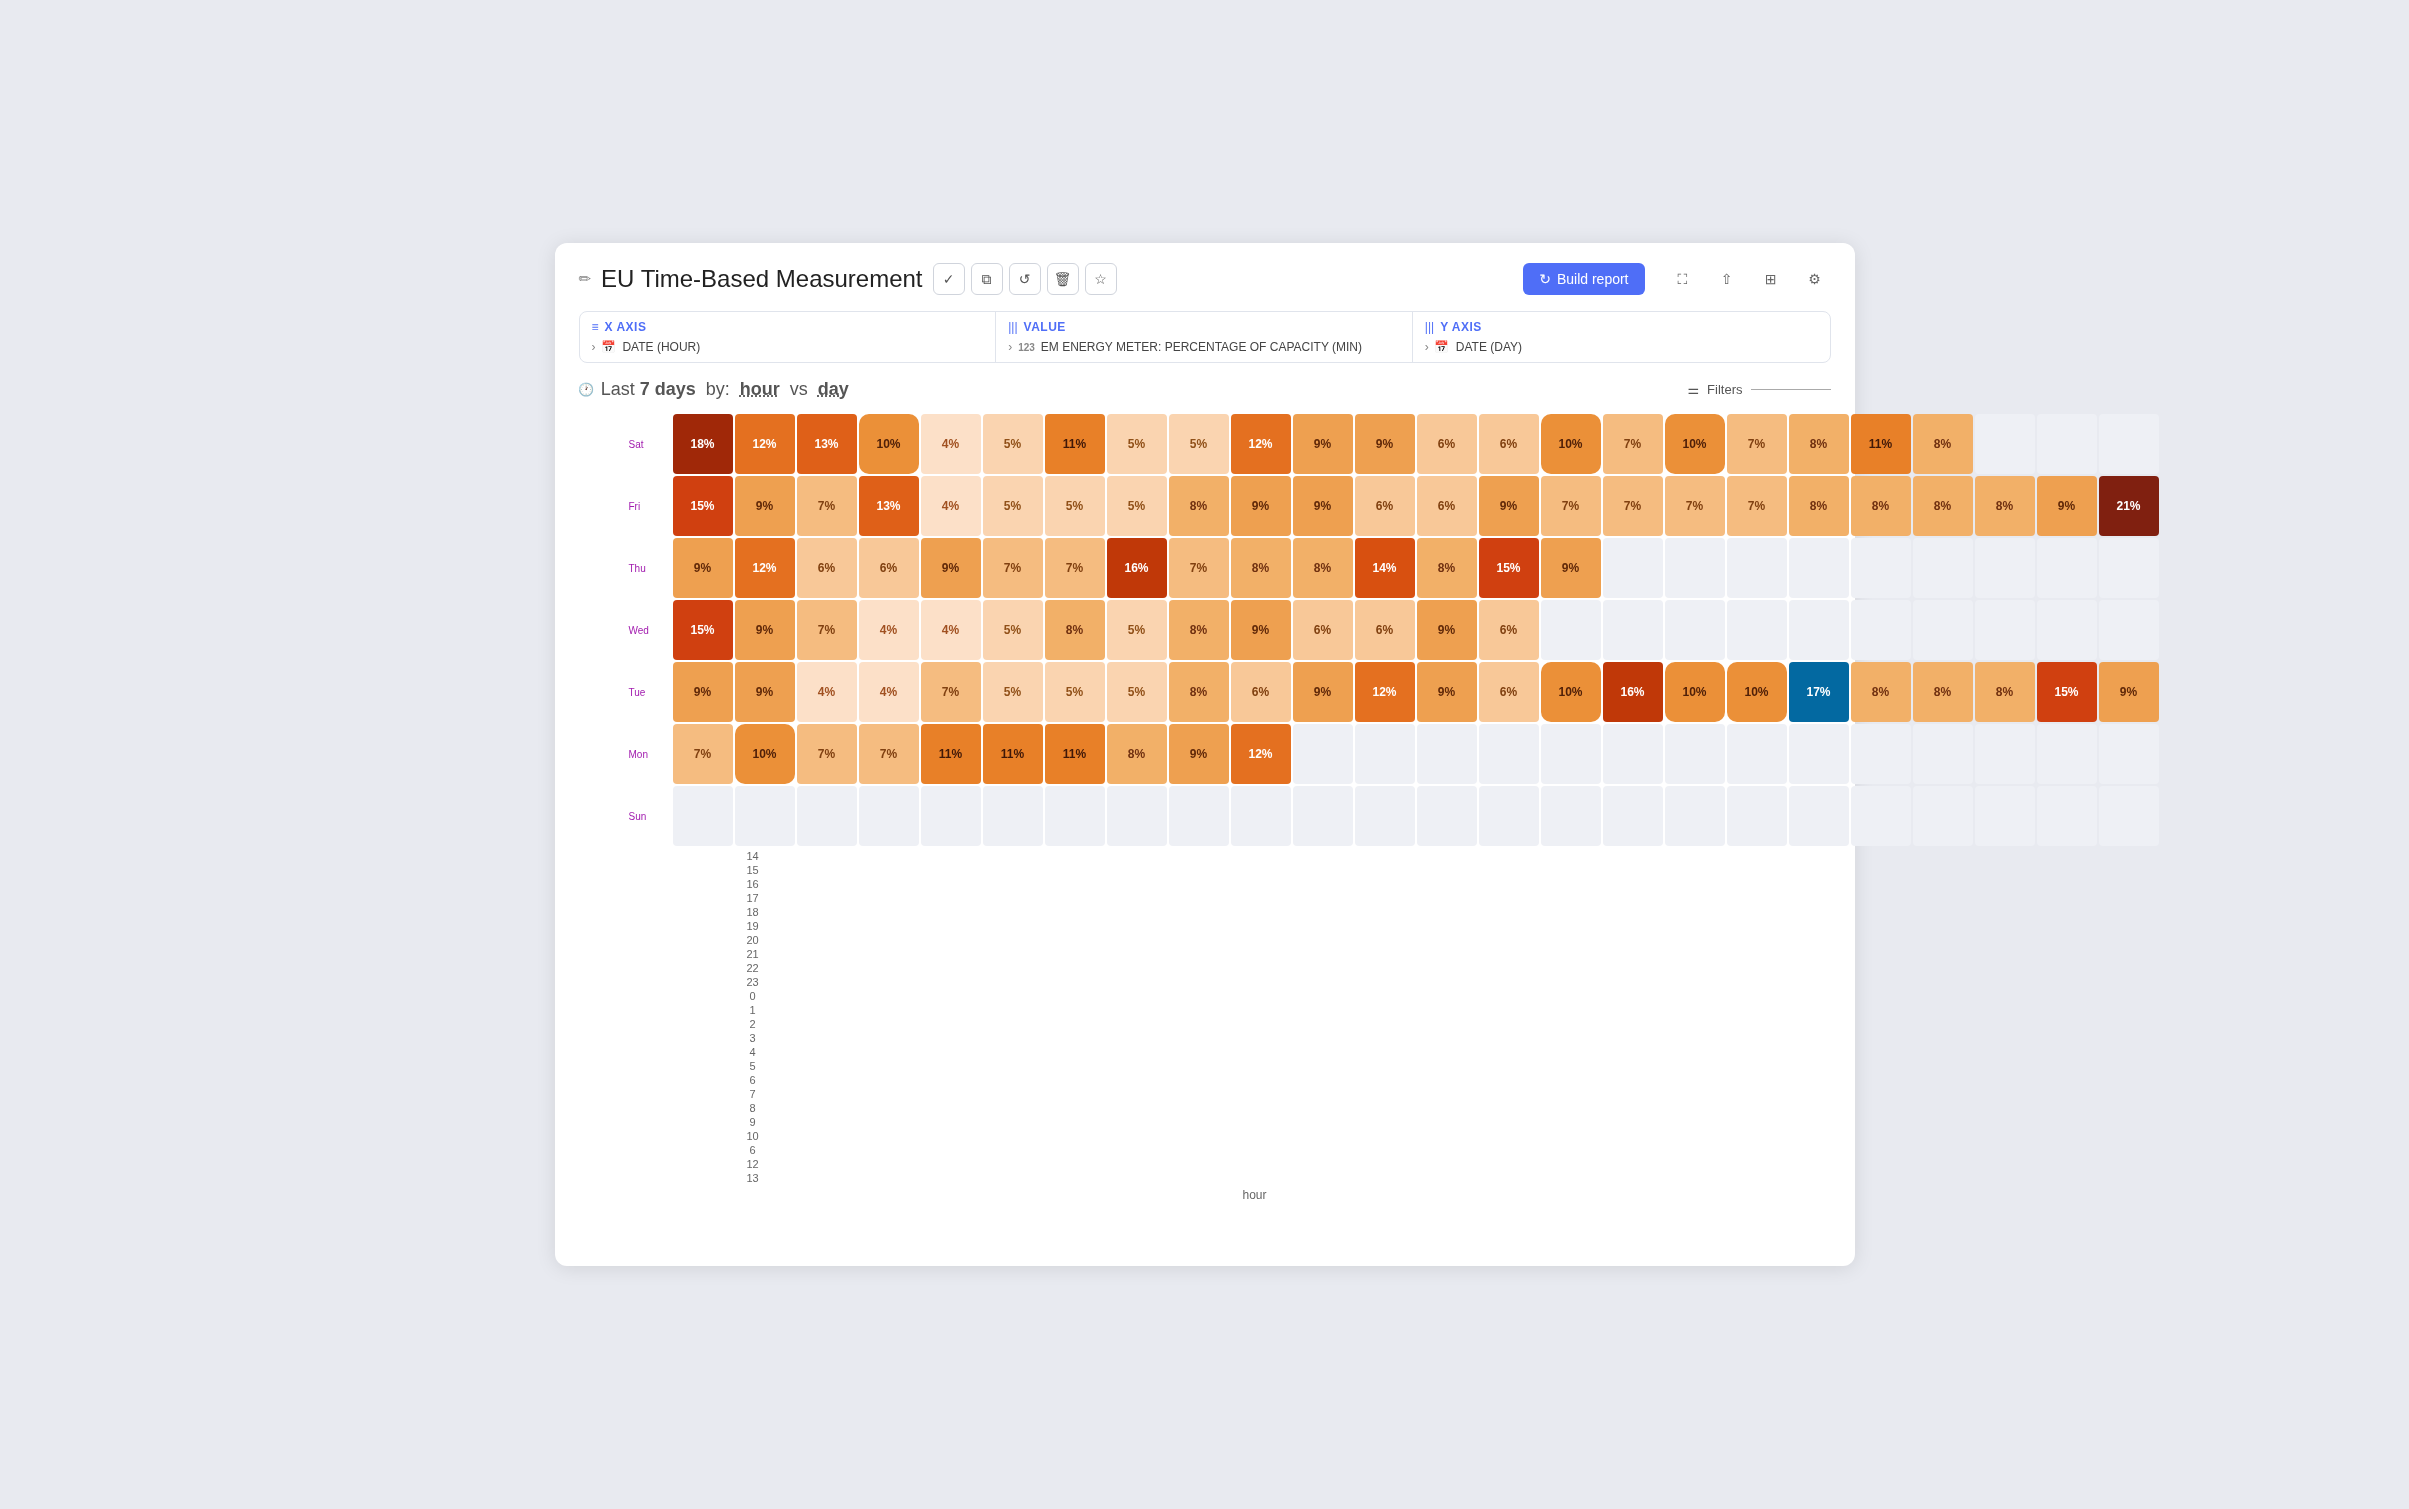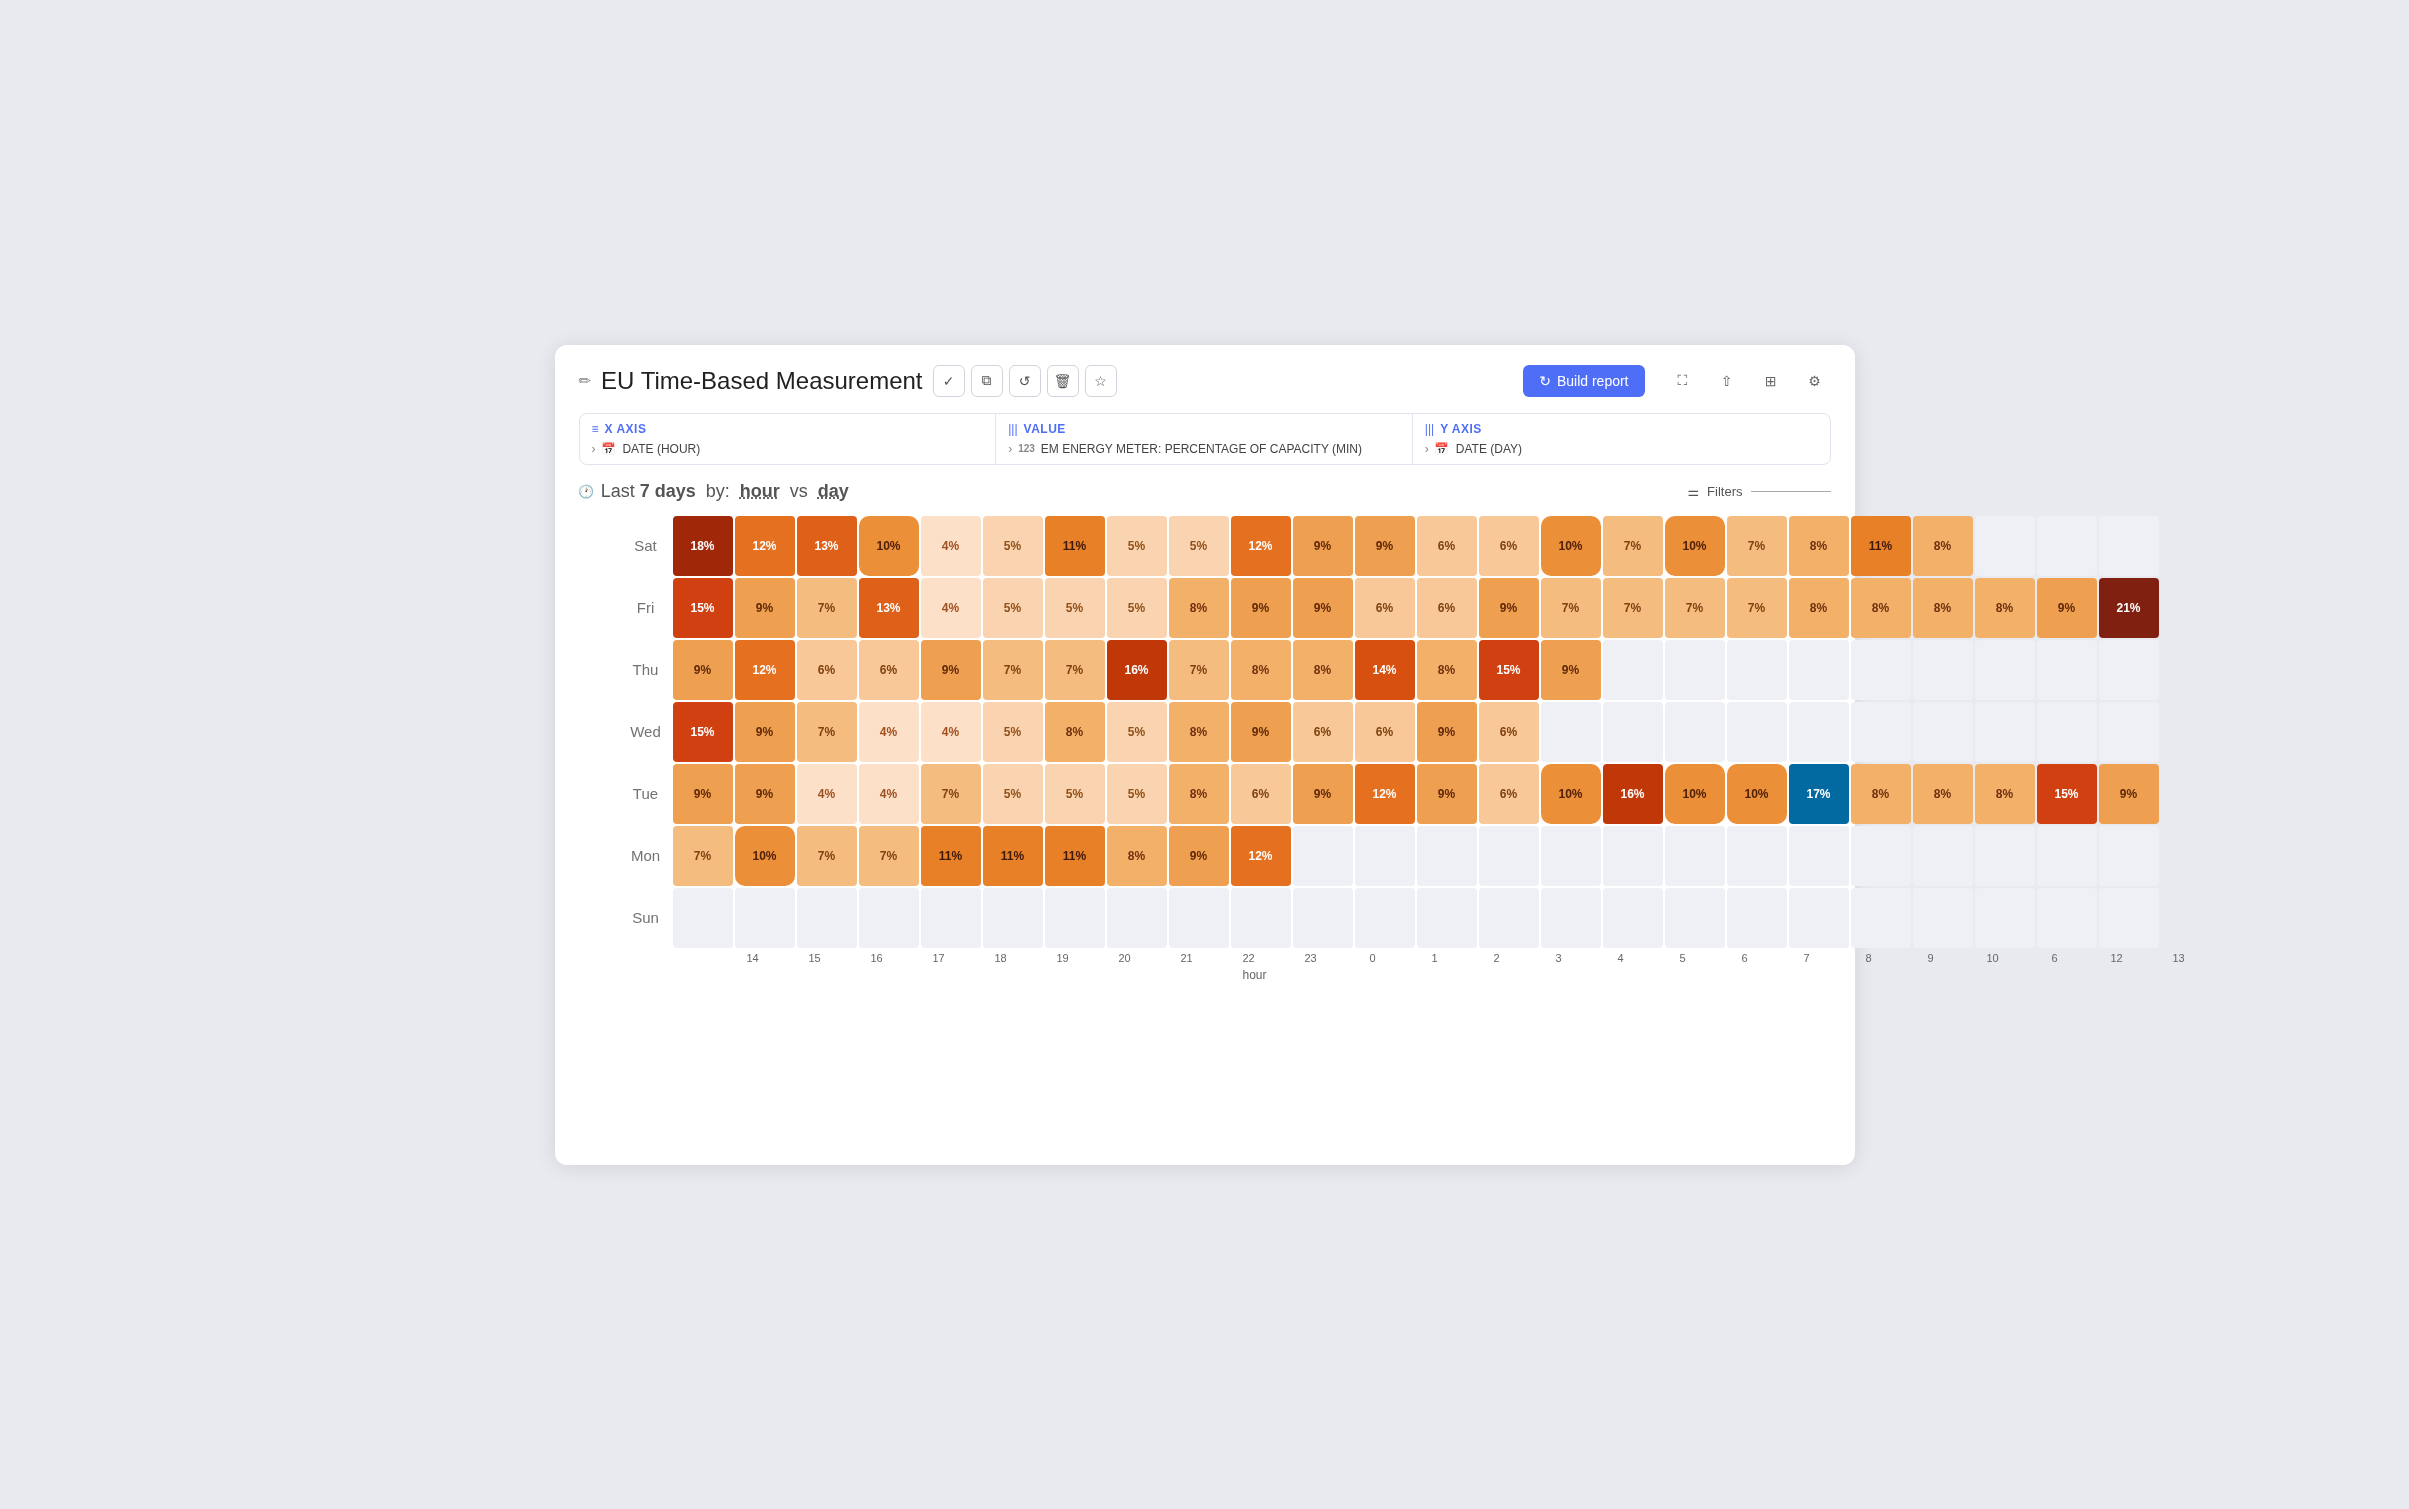--- a/index.html
+++ b/index.html
@@ -145,24 +145,24 @@
       flex-direction: column;
       gap: 2px;
     }
     .grid-row {
       display: flex;
       align-items: center;
       gap: 2px;
     }
     .row-label {
       width: 42px;
-      text-align: center;
+      text-align: left;
       padding-right: 8px;
-      font-size: 15px;
-      color: #737373;
+      font-size: 10px;
+      color: #a21caf;
       flex-shrink: 0;
     }
     .grid-cells {
       display: flex;
       gap: 2px;
     }
     .cell {
       width: 60px;
       height: 60px;
       border-radius: 4px;
@@ -501,21 +501,21 @@
             <div class="cell empty"></div>
             <div class="cell empty"></div>
             <div class="cell empty"></div>
             <div class="cell empty"></div>
             <div class="cell empty"></div>
           </div>
         </div>
       </div>
     <div class="x-axis-labels" id="x-axis-labels">
     <div style="width: 42px; flex-shrink: 0;"></div>
-        <div style="display: flex; gap: 2px;">
+        <div style="display: flex; gap: 2px; flex-direction: column;">
           <div class="x-label">14</div>
           <div class="x-label">15</div>
           <div class="x-label">16</div>
           <div class="x-label">17</div>
           <div class="x-label">18</div>
           <div class="x-label">19</div>
           <div class="x-label">20</div>
           <div class="x-label">21</div>
           <div class="x-label">22</div>
           <div class="x-label">23</div>

